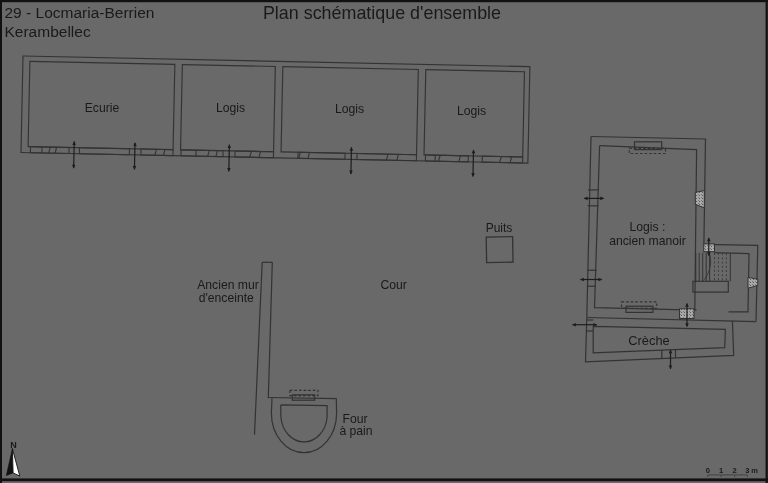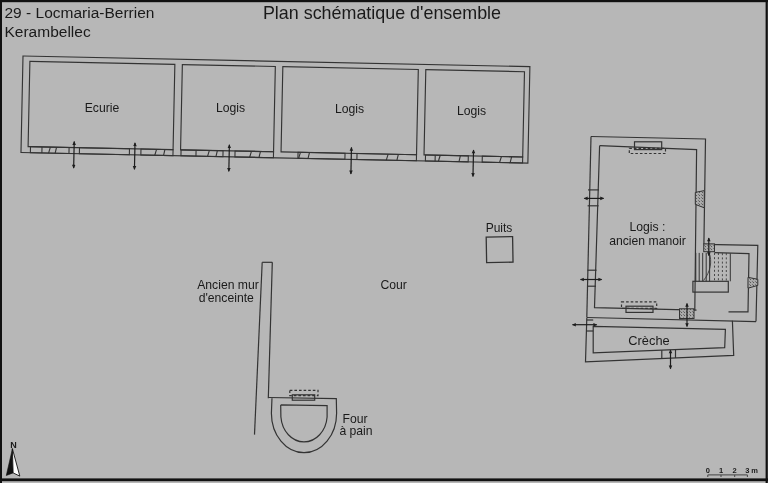--- a/index.html
+++ b/index.html
@@ -1,16 +1,16 @@
 <!DOCTYPE html>
 <html><head>
 <meta charset="utf-8">
 <style>
 html,body{margin:0;padding:0;background:#fff;}
-#page{position:relative;filter:grayscale(1) blur(0.28px);width:768px;height:483px;background:#fca5a5;overflow:hidden;
+#page{position:relative;filter:grayscale(1) blur(0.28px);width:768px;height:483px;background:#a16207;overflow:hidden;
 font-family:"Liberation Sans",sans-serif;}
 svg{position:absolute;left:0;top:0;}
 </style>
 </head>
 <body>
 <div id="page">
 <svg width="768" height="483" viewBox="0 0 768 483">
 <defs>
 <pattern id="stip" width="3" height="3" patternUnits="userSpaceOnUse">
   <rect width="3" height="3" fill="#a9a9a9"></rect>

